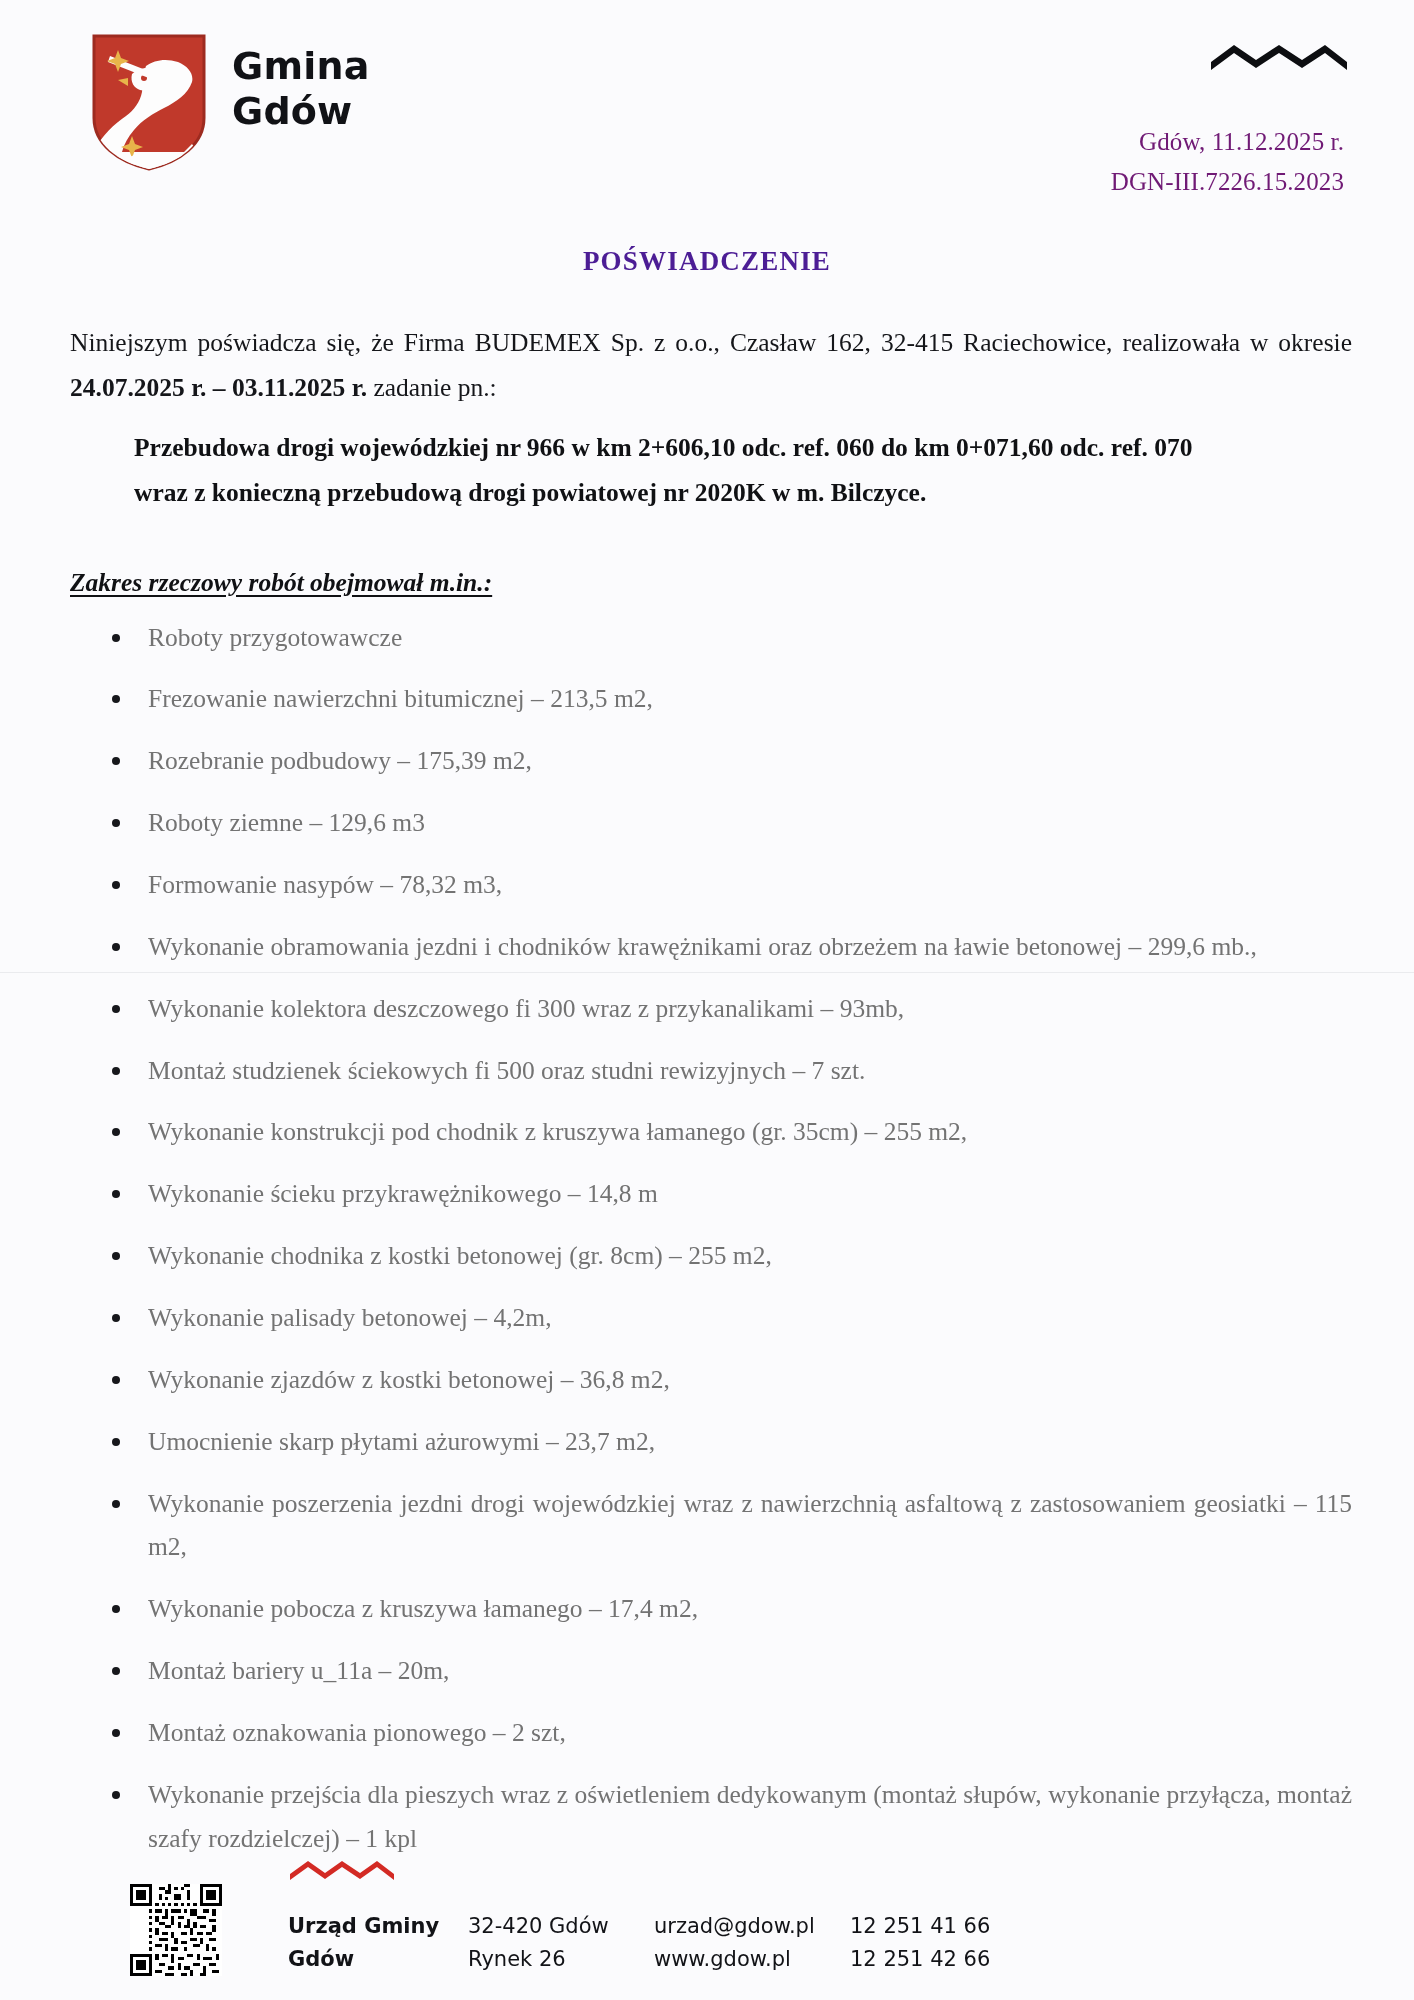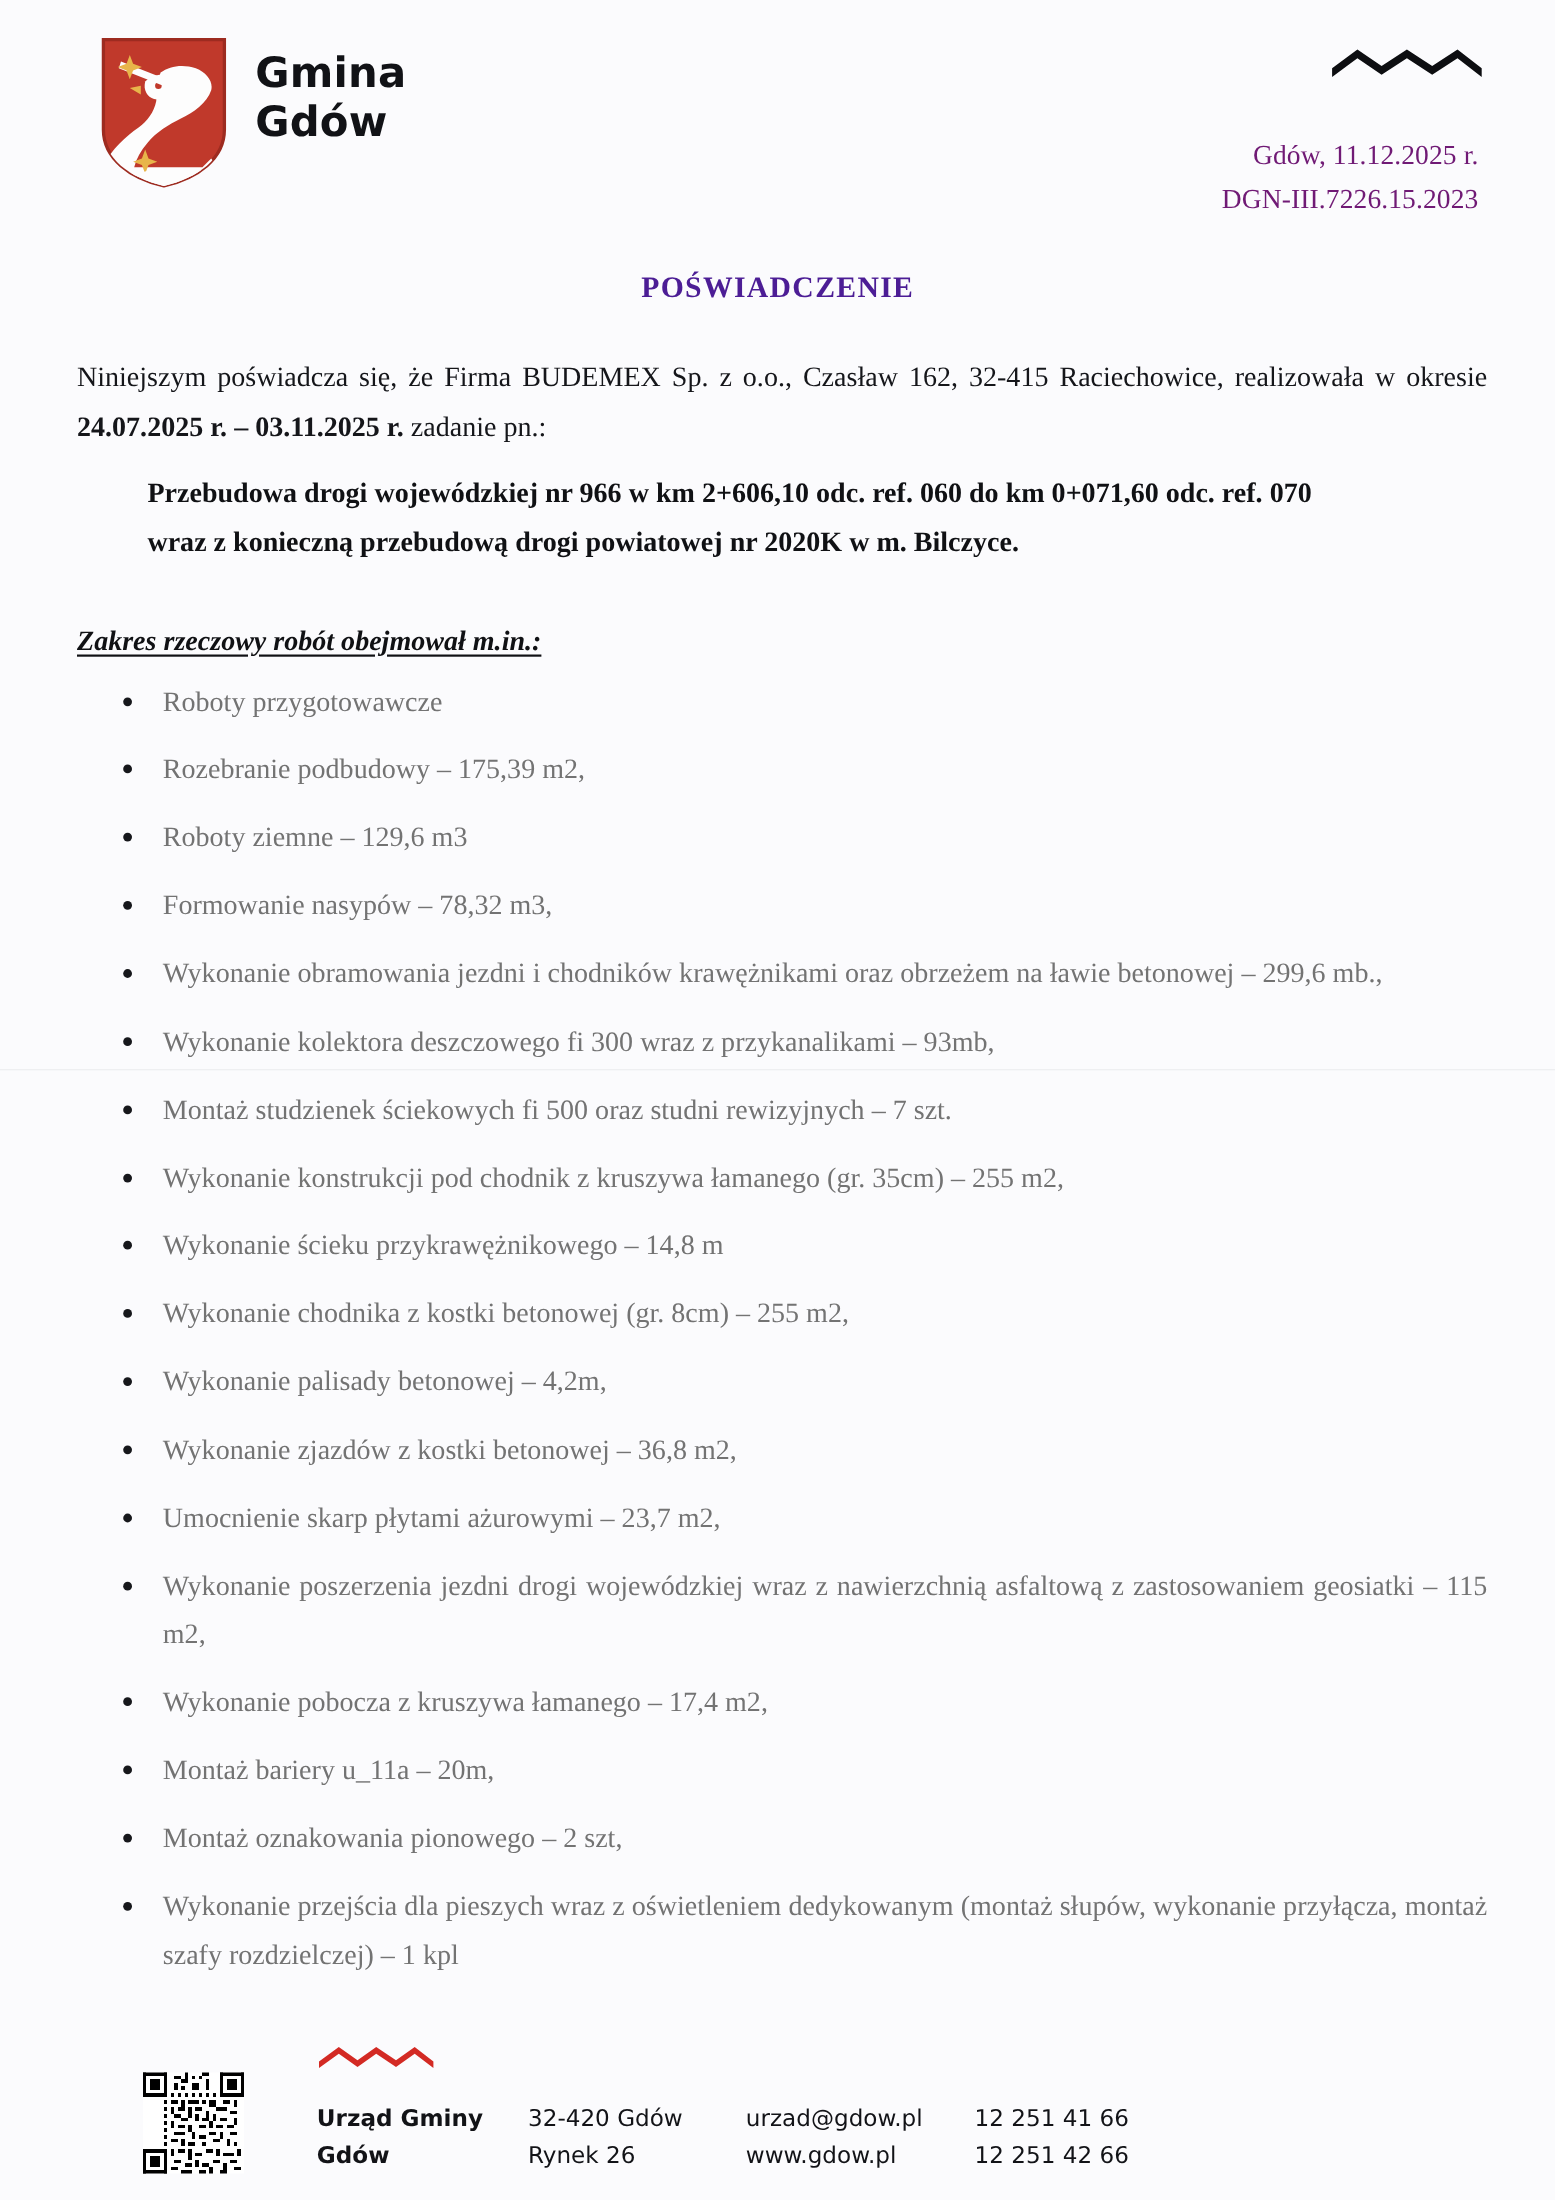--- a/index.html
+++ b/index.html
@@ -175,21 +175,21 @@
     height: 26px;
   }
   .wave-bottom svg { display: block; width: 108px; height: 26px; }
 
   .footer-cols {
     position: absolute;
     left: 288px;
     bottom: 18px;
     display: flex;
     align-items: flex-start;
-    gap: 16px;
+    gap: 4px;
     font-family: "DejaVu Sans", "Liberation Sans", sans-serif;
     font-size: 21px;
     line-height: 1.58;
     color: #121317;
   }
   .fcol { padding-right: 0; }
   .fcol.c1 { width: 176px; font-weight: 700; }
   .fcol.c2 { width: 182px; }
   .fcol.c3 { width: 192px; }
   .fcol.c4 { width: 190px; }
@@ -277,20 +277,21 @@
 
     <div class="task">
       <div>Przebudowa drogi wojewódzkiej nr 966 w km 2+606,10 odc. ref. 060 do km 0+071,60 odc. ref. 070</div>
       <div>wraz z konieczną przebudową drogi powiatowej nr 2020K w m. Bilczyce.</div>
     </div>
 
     <div class="section-head">Zakres rzeczowy robót obejmował m.in.:</div>
 
     <ul class="scope">
       <li>Roboty przygotowawcze</li>
+      <li>Frezowanie nawierzchni bitumicznej – 213,5 m2,</li>
       <li>Rozebranie podbudowy – 175,39 m2,</li>
       <li>Roboty ziemne – 129,6 m3</li>
       <li>Formowanie nasypów – 78,32 m3,</li>
       <li>Wykonanie obramowania jezdni i chodników krawężnikami oraz obrzeżem na ławie betonowej – 299,6 mb.,</li>
       <li>Wykonanie kolektora deszczowego fi 300 wraz z przykanalikami – 93mb,</li>
       <li>Montaż studzienek ściekowych fi 500 oraz studni rewizyjnych – 7 szt.</li>
       <li>Wykonanie konstrukcji pod chodnik z kruszywa łamanego (gr. 35cm) – 255 m2,</li>
       <li>Wykonanie ścieku przykrawężnikowego – 14,8 m</li>
       <li>Wykonanie chodnika z kostki betonowej (gr. 8cm) – 255 m2,</li>
       <li>Wykonanie palisady betonowej – 4,2m,</li>

